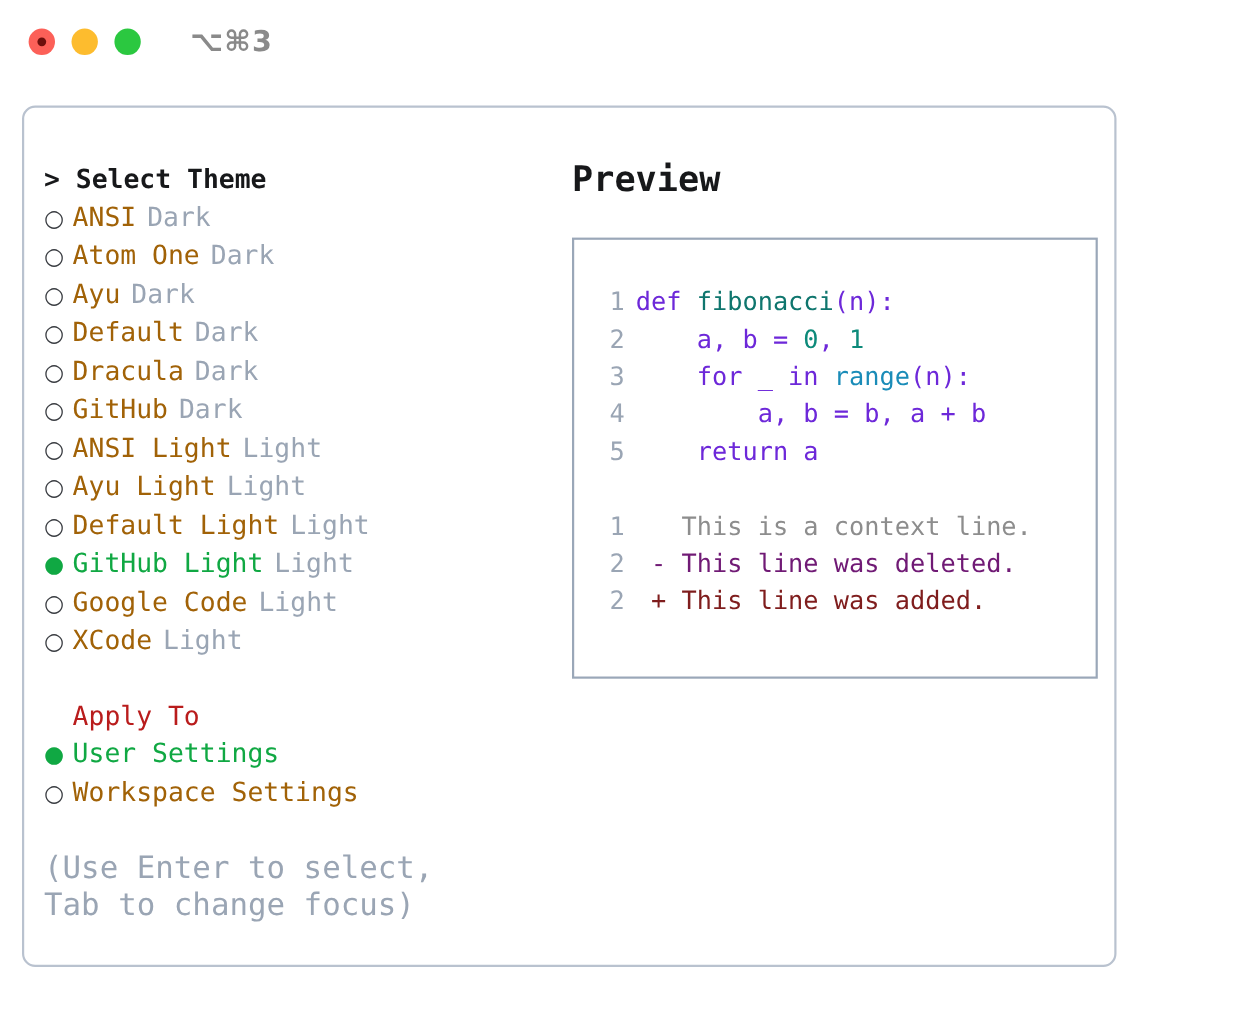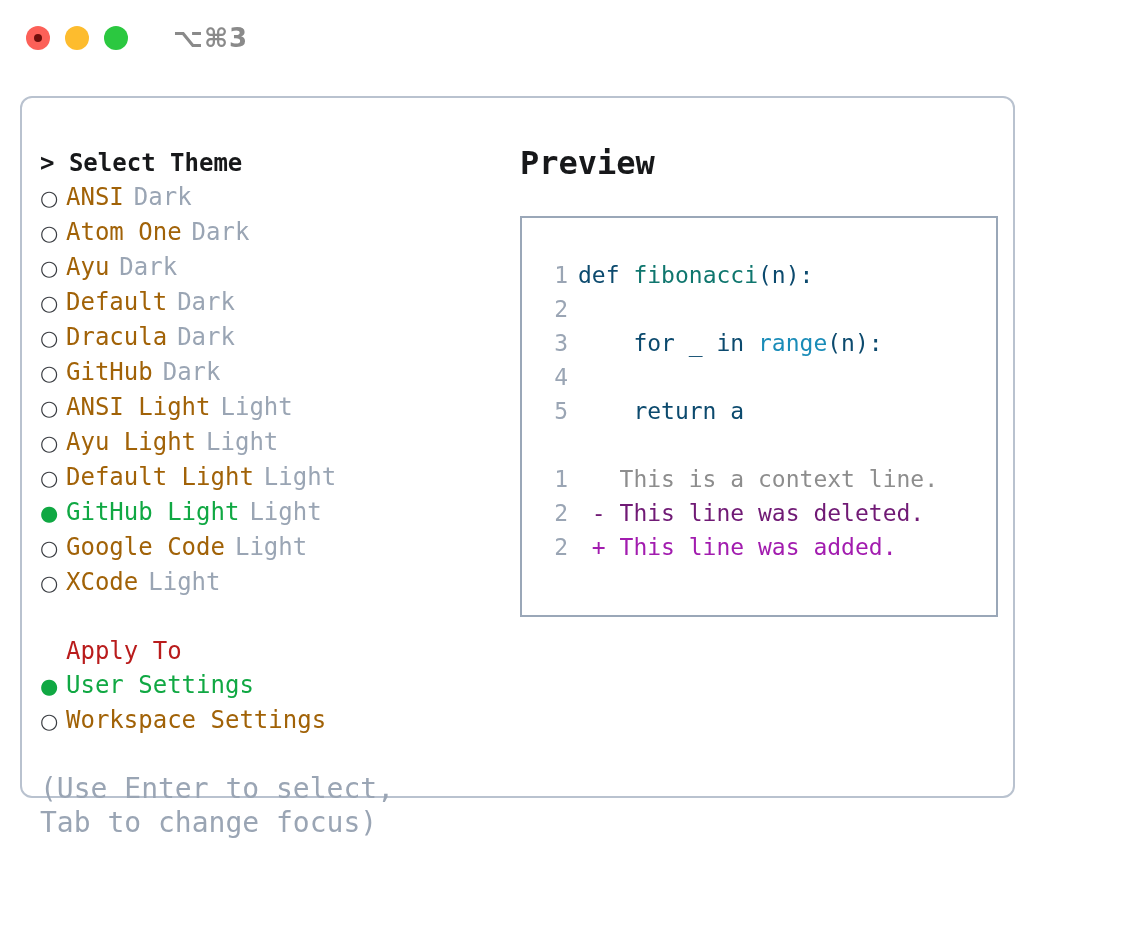--- a/index.html
+++ b/index.html
@@ -55,21 +55,21 @@
     letter-spacing: 1px;
     font-family: "DejaVu Sans", sans-serif;
   }
 
   
   .panel {
     position: absolute;
     left: 20px;
     top: 96px;
     width: 995px;
-    height: 702px;
+    height: 783px;
     border: 2px solid #b9c2cf;
     border-radius: 12px;
     box-sizing: border-box;
     background: #ffffff;
   }
 
   .columns {
     display: flex;
     padding: 48px 0 0 18px;
   }
@@ -154,25 +154,25 @@
     text-align: right;
     color: #9aa5b4;
     margin-right: 10px;
   }
   .code-text { color: #2b2d30; }
   .spacer { height: 34px; }
 
   .t-fn   { color: #0f766e; }
   .t-num  { color: #0d8a7a; }
   .t-call { color: #1a8cb8; }
-  .t-plain{ color: #0c4a6e; margin-top: 35px; }
+  .t-plain{ color: #6d28d9; margin-top: 35px; }
 
   .d-ctx { color: #8d8d8d; }
   .d-del { color: #701a75; }
-  .d-add { color: #a21caf; }
+  .d-add { color: #7f1d1d; }
 </style>
 </head>
 <body>
 
 <div class="titlebar">
   <div class="lights">
     <span class="light light-close"></span>
     <span class="light light-min"></span>
     <span class="light light-max"></span>
   </div>
@@ -210,23 +210,23 @@
 
       <div class="hint">(Use Enter to select, Tab to change focus)</div>
     </div>
 
     <div class="col-right">
       <div class="preview-title">Preview</div>
 
       <div class="preview-box">
         <div id="code-block">
             <div class="code-line"><span class="gutter">1</span><span class="code-text"><span class="t-plain">def </span><span class="t-fn">fibonacci</span><span class="t-plain">(n):</span></span></div>
-            <div class="code-line"><span class="gutter">2</span></div>
+            <div class="code-line"><span class="gutter">2</span><span class="code-text"><span class="t-plain">    a, b = </span><span class="t-num">0</span><span class="t-plain">, </span><span class="t-num">1</span></span></div>
             <div class="code-line"><span class="gutter">3</span><span class="code-text"><span class="t-plain">    for _ in </span><span class="t-call">range</span><span class="t-plain">(n):</span></span></div>
-            <div class="code-line"><span class="gutter">4</span></div>
+            <div class="code-line"><span class="gutter">4</span><span class="code-text"><span class="t-plain">        a, b = b, a + b</span></span></div>
             <div class="code-line"><span class="gutter">5</span><span class="code-text"><span class="t-plain">    return a</span></span></div>
           </div>
         <div class="spacer"></div>
         <div id="diff-block">
             <div class="code-line"><span class="gutter">1</span><span class="d-ctx">   This is a context line.</span></div>
             <div class="code-line"><span class="gutter">2</span><span class="d-del"> - This line was deleted.</span></div>
             <div class="code-line"><span class="gutter">2</span><span class="d-add"> + This line was added.</span></div>
           </div>
       </div>
     </div>

